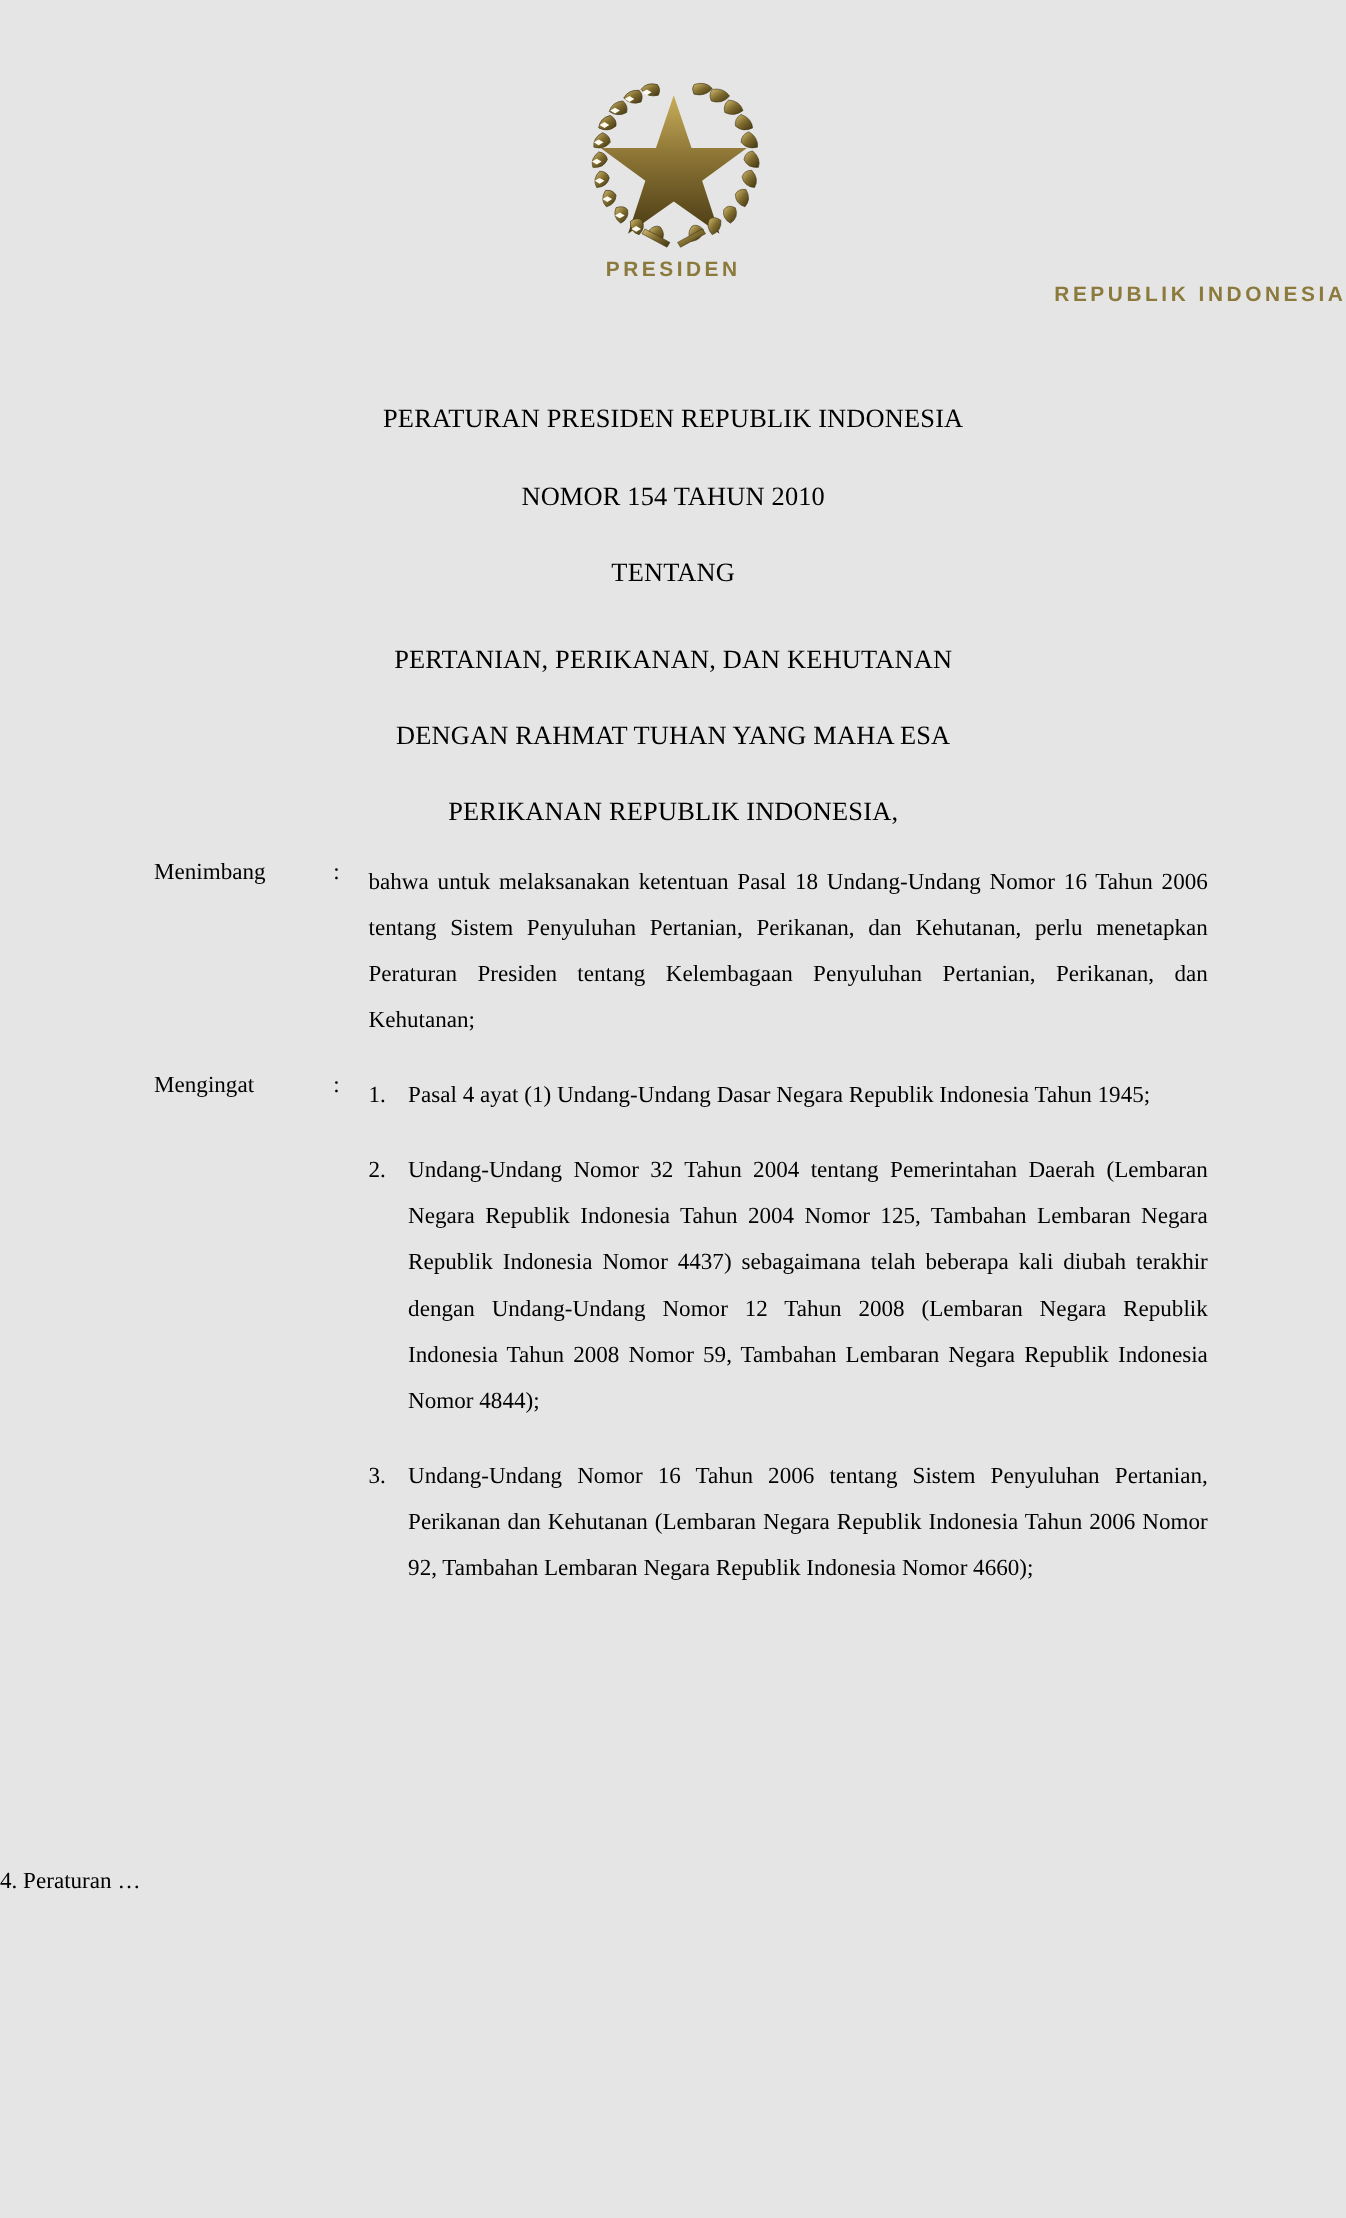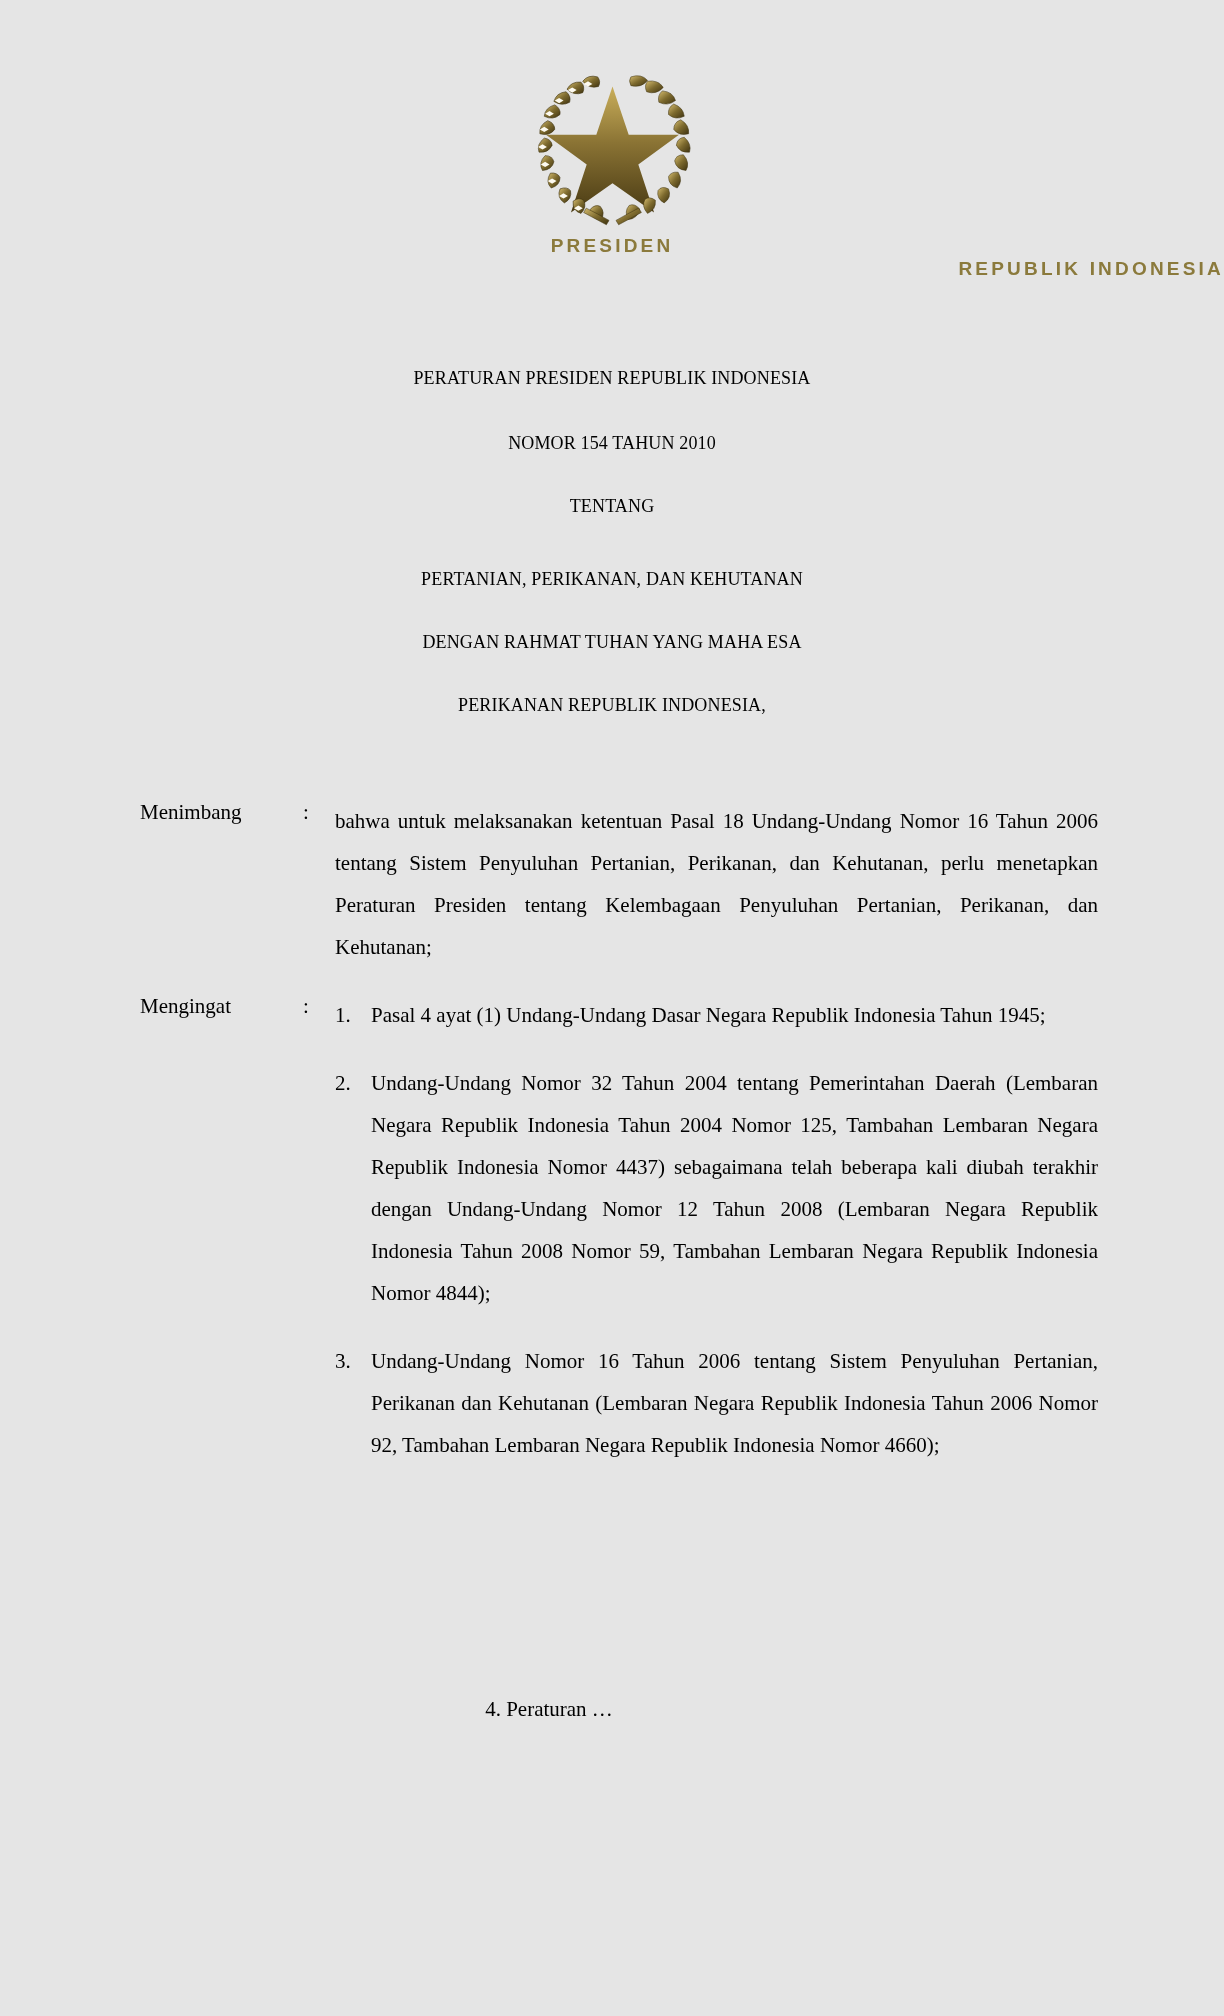--- a/index.html
+++ b/index.html
@@ -58,32 +58,32 @@
     text-align: right;
   }
 
   
   .title-block {
     position: absolute;
     top: 368px;
     left: 0;
     width: 1224px;
     text-align: center;
-    font-size: 18px;
+    font-size: 24px;
     letter-spacing: 0.15px;
   }
   .title-line { display: block; }
   .gap-lg { height: 44px; }
   .gap-md { height: 42px; }
   .gap-sm { height: 10px; }
 
   
   .body-block {
     position: absolute;
-    top: 800px;
+    top: 780px;
     left: 0;
     width: 1224px;
   }
 
   .clause {
     position: relative;
     display: block;
     padding-left: 140px;
     padding-right: 126px;
     margin-bottom: 26px;
@@ -142,21 +142,21 @@
     width: 28px;
     text-align: left;
   }
 
   
   .catchword {
     position: absolute;
     top: 1688px;
     left: 0;
     width: 1098px;
-    text-align: center;
+    text-align: left;
     font-size: 21px;
     line-height: 42px;
   }
 </style>
 </head>
 <body>
 
 <div class="page">
 
   <div class="emblem-block">

